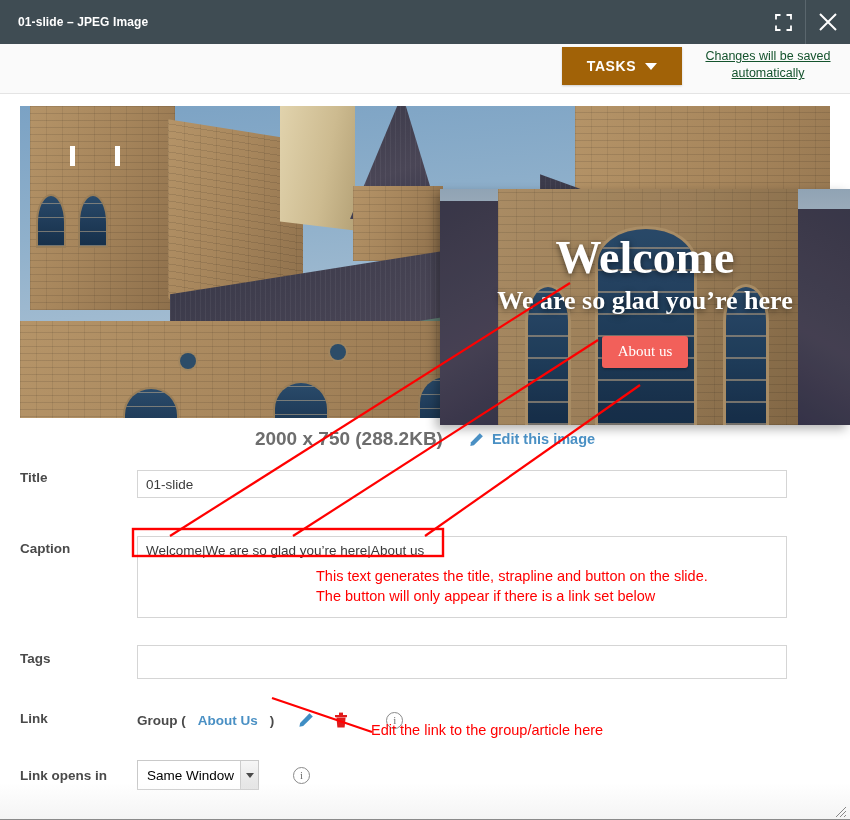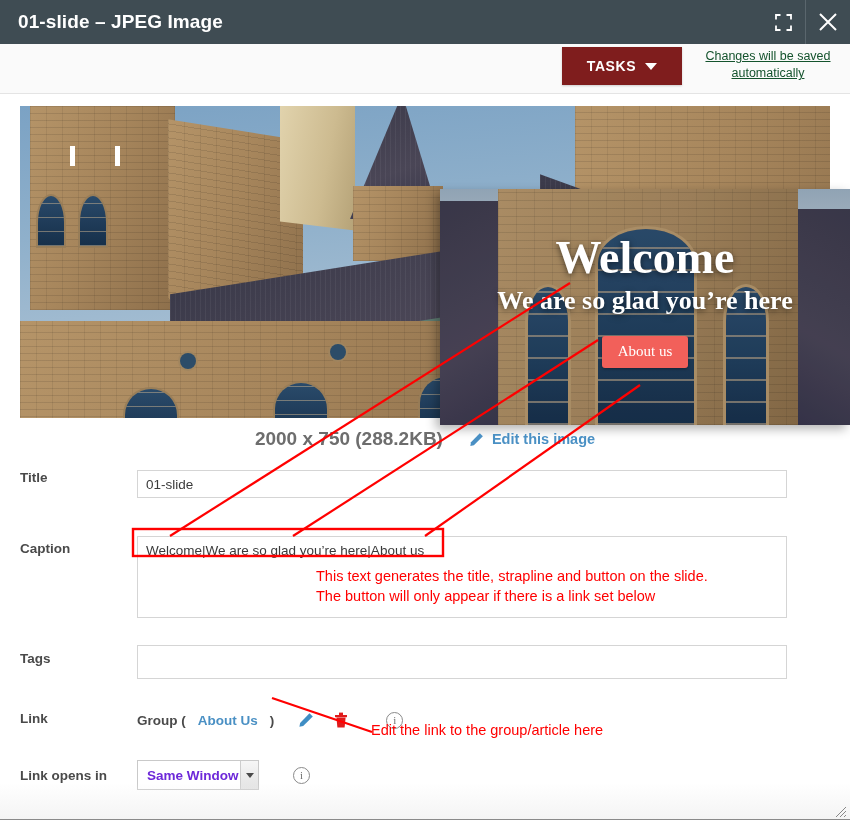--- a/index.html
+++ b/index.html
@@ -23,21 +23,21 @@
   .titlebar {
     position: absolute;
     left: 0; top: 0;
     width: 850px; height: 44px;
     background: #3f4c53;
     display: flex;
     align-items: center;
   }
   .titlebar-text {
     color: #ffffff;
-    font-size: 19px;
+    font-size: 12px;
     font-weight: bold;
     margin-left: 18px;
     letter-spacing: 0.1px;
     white-space: nowrap;
   }
   .titlebar-spacer { flex: 1; }
   .tb-icon {
     width: 44px; height: 44px;
     display: flex; align-items: center; justify-content: center;
     cursor: pointer;
@@ -52,21 +52,21 @@
     position: absolute;
     left: 0; top: 44px;
     width: 850px; height: 50px;
     background: #fafafa;
     border-bottom: 1px solid #e4e4e4;
   }
   .tasks-btn {
     position: absolute;
     left: 562px; top: 47px;
     width: 120px; height: 38px;
-    background: #7f1d1d;
+    background: #a16207;
     color: #ffffff;
     font-size: 14px;
     font-weight: bold;
     letter-spacing: 0.6px;
     display: flex;
     align-items: center;
     justify-content: center;
     gap: 9px;
     cursor: pointer;
     box-shadow: 0 1px 2px rgba(0,0,0,0.18);
@@ -355,24 +355,23 @@
     position: relative;
     width: 122px; height: 30px;
     border: 1px solid #c9c9c9;
     background: #ffffff;
     display: flex;
     align-items: center;
     cursor: pointer;
   }
   .select-text {
     font-size: 13.5px;
-    color: #6d28d9;
+    color: #000000;
     padding-left: 9px;
     flex: 1;
-    font-weight: bold;
   }
   .select-arrow {
     width: 18px; height: 28px;
     background: linear-gradient(180deg, #f6f6f6, #e3e3e3);
     border-left: 1px solid #cdcdcd;
     display: flex; align-items: center; justify-content: center;
   }
   .select-arrow::after {
     content: "";
     width: 0; height: 0;

